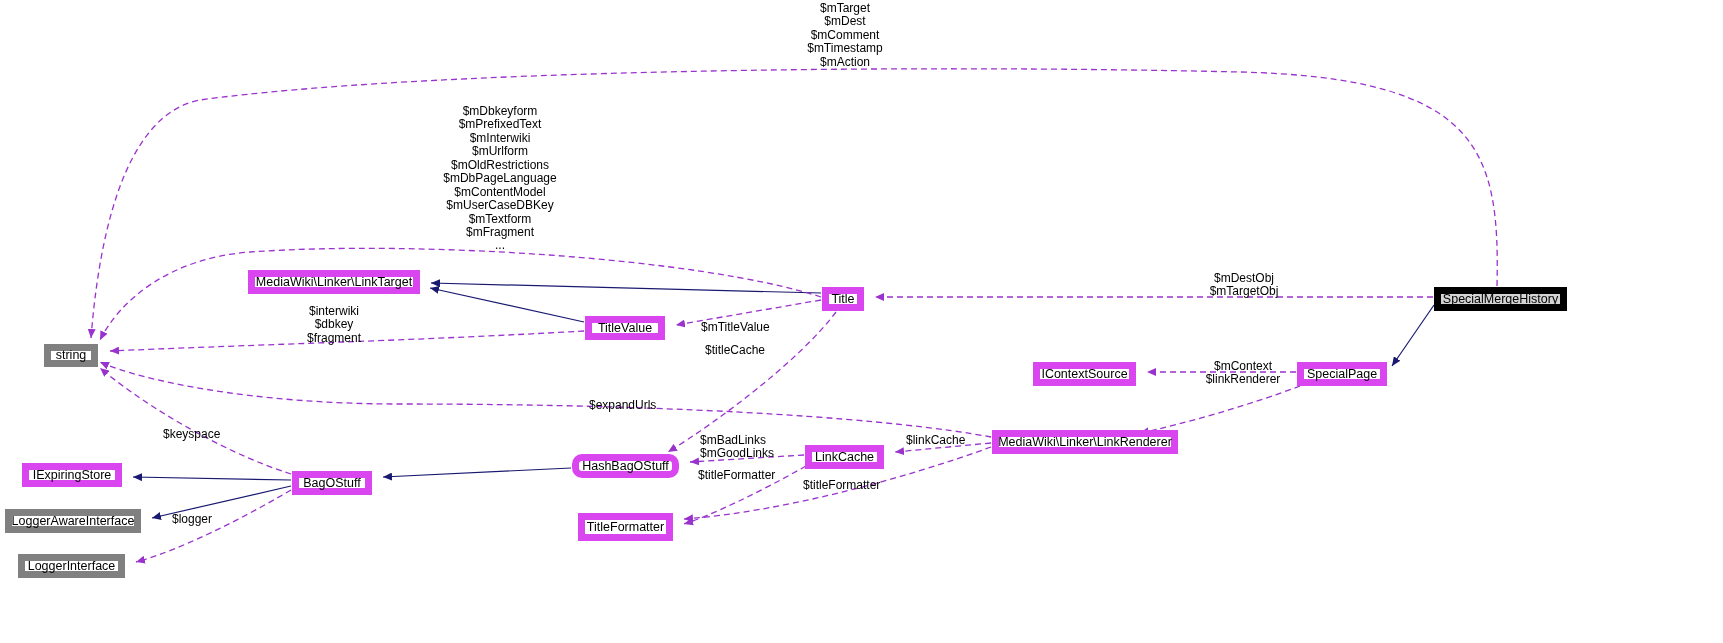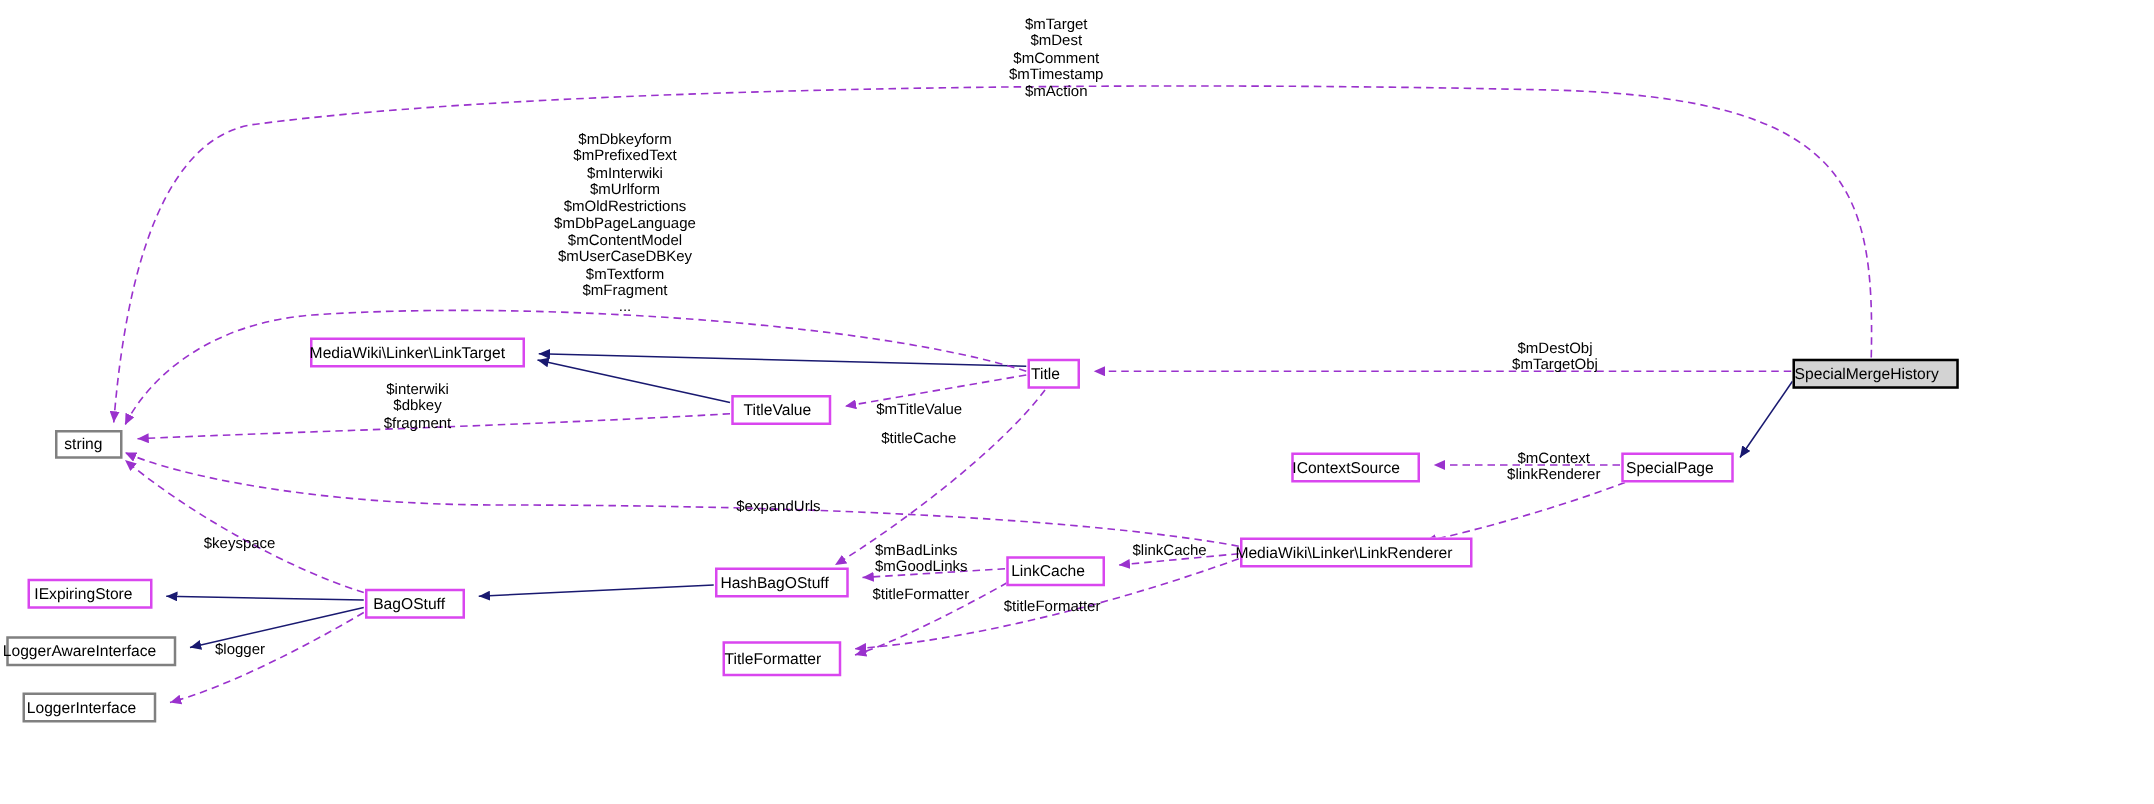--- a/index.html
+++ b/index.html
@@ -19,28 +19,28 @@
     position: absolute;
     left: 0;
     top: 0;
     width: 1723px;
     height: 643px;
     pointer-events: none;
   }
   .node {
     position: absolute;
     box-sizing: border-box;
-    border: 2px solid #d946ef;
+    border: 7px solid #d946ef;
     background: #ffffff;
     font-size: 12.5px;
     color: #000000;
     line-height: 1;
     display: flex;
     align-items: center;
-    justify-content: flex-end;
+    justify-content: center;
     white-space: nowrap;
     padding: 0 14px;
   }
   .node.grey {
     background: #d3d3d3;
     border-color: #000000;
   }
   .node.light {
     border-color: #808080;
     color: #000000;
@@ -140,21 +140,21 @@
   </div>
 
   <div class="node" style="left:1297px;top:362px;width:90px;height:24px;">
     <span>SpecialPage</span>
   </div>
 
   <div class="node" style="left:992px;top:430px;width:186px;height:24px;">
     <span>MediaWiki\Linker\LinkRenderer</span>
   </div>
 
-  <div class="node" style="left:572px;top:454px;width:107px;height:24px;">
+  <div class="node" style="left:572px;top:454px;width:107px;height:24px;border-radius:10px;">
     <span>HashBagOStuff</span>
   </div>
 
   <div class="node" style="left:805px;top:445px;width:79px;height:24px;">
     <span>LinkCache</span>
   </div>
 
   <div class="node" style="left:292px;top:471px;width:80px;height:24px;">
     <span>BagOStuff</span>
   </div>
@@ -168,21 +168,21 @@
   </div>
 
   <div class="node light" style="left:5px;top:509px;width:136px;height:24px;">
     <span>LoggerAwareInterface</span>
   </div>
 
   <div class="node light" style="left:18px;top:554px;width:107px;height:24px;">
     <span>LoggerInterface</span>
   </div>
 
-  <div class="edge-label" style="left:805px;top:13px;width:80px;">$mTarget
+  <div class="edge-label" style="left:805px;top:2px;width:80px;">$mTarget
 $mDest
 $mComment
 $mTimestamp
 $mAction</div>
 
   <div class="edge-label" style="left:443px;top:105px;width:114px;">$mDbkeyform
 $mPrefixedText
 $mInterwiki
 $mUrlform
 $mOldRestrictions

